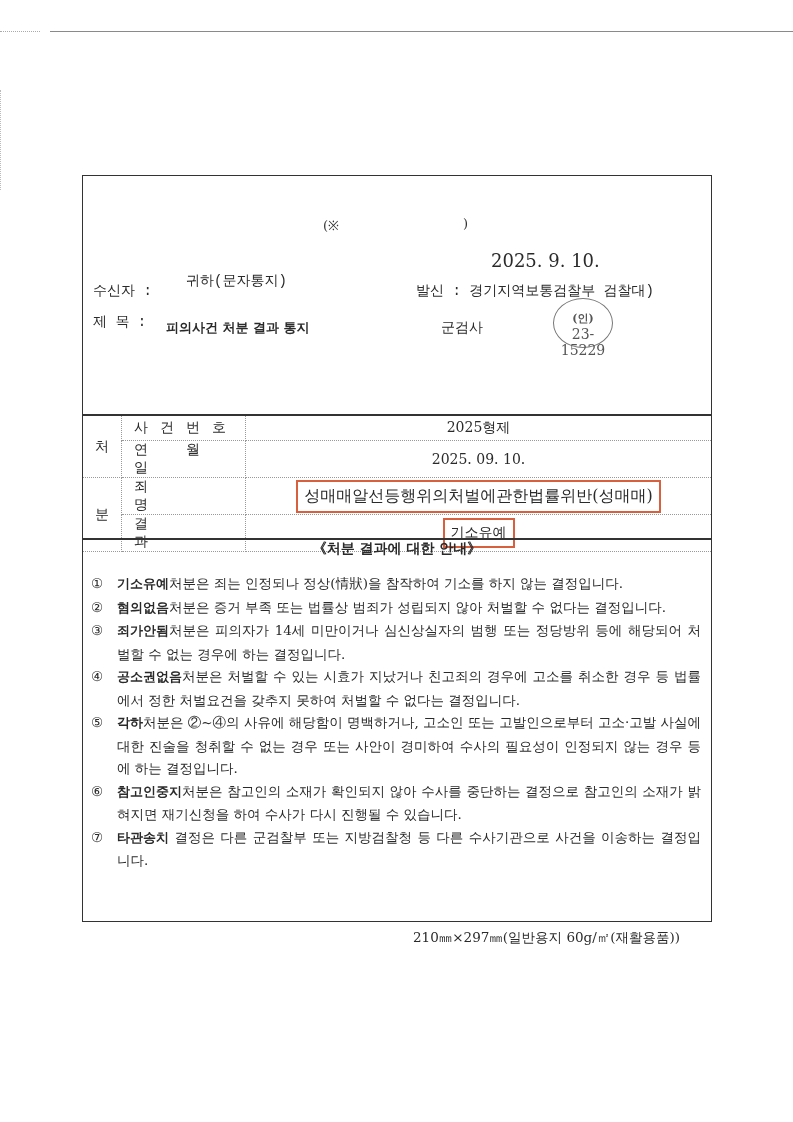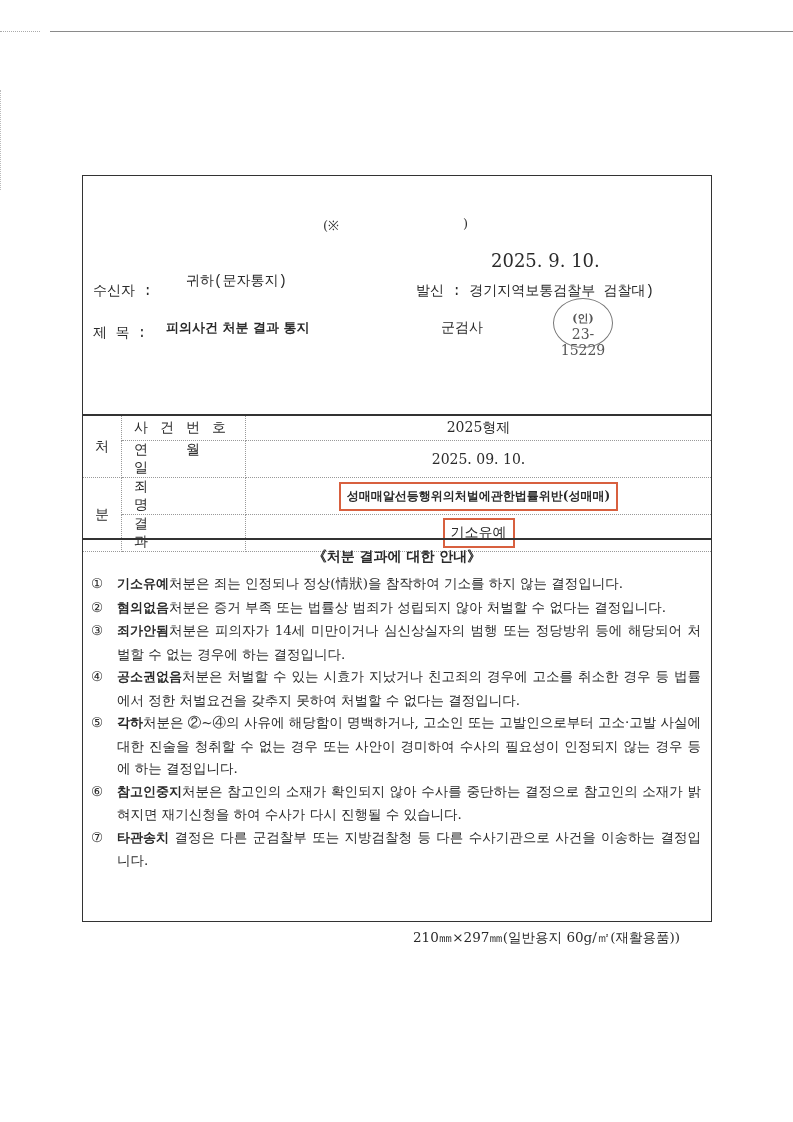--- a/index.html
+++ b/index.html
@@ -20,21 +20,21 @@
     position: absolute; left: 0; width: 100%; top: 6px; text-align: center;
     font-size: 26px; letter-spacing: 9px; color: #222;
   }
   .subtitle { position: absolute; left: 240px; top: 40px; font-size: 13px; color: #333; }
   .subtitle .close { position: absolute; left: 140px; top: 0; }
   .date { position: absolute; left: 408px; top: 74px; font-size: 18px; }
   .row { position: absolute; font-size: 14px; font-family: Liberation Mono, monospace; }
   .recv-label { left: 10px; top: 106px; }
   .recv-value { left: 103px; top: 96px; }
   .sender { left: 333px; top: 106px; }
-  .subj-label { left: 10px; top: 148px; text-align: center; }
+  .subj-label { left: 10px; top: 137px; text-align: center; }
   .subj-value { left: 83px; top: 143px; font-weight: bold; font-family: "DejaVu Sans", "Liberation Sans", sans-serif; font-size: 13px; }
   .prosecutor { left: 340px; top: 143px; margin-left: 18px; }
   .seal {
     position: absolute; left: 470px; top: 122px; width: 60px; height: 50px;
     border: 1px solid #777; border-radius: 50%; font-size: 8px; color: #555;
     text-align: center; box-sizing: border-box;
   }
   .seal .mark { display: block; margin-top: 12px; font-size: 11px; font-weight: bold; }
   .seal .num { display: block; font-size: 14px; }
   .body-text {
@@ -45,27 +45,27 @@
   .disp-table {
     position: absolute; left: 0; top: 238px; width: 628px; border-collapse: collapse;
     font-size: 14px; border-top: 2px solid #333;
   }
   .disp-table td { border: 1px dotted #999; height: 24px; padding: 0; }
   .disp-table td.side { width: 38px; text-align: center; border-left: none; }
   .disp-table td.label { width: 111px; padding-left: 12px; letter-spacing: 12px; }
   .disp-table td.label.wide { letter-spacing: 38px; }
   .disp-table td.label.wider { letter-spacing: 70px; }
   .disp-table td.value { text-align: center; border-right: none; }
-  .disp-table td.value.small { font-size: 12px; font-weight: bold; }
+  .disp-table td.value.small { font-size: 16px; }
   .hl {
     display: inline-block; border: 2px solid #d8603f; padding: 4px 6px;
   }
   .guide-head {
     position: absolute; left: 0; top: 362px; width: 628px; text-align: center;
-    font-size: 14px; font-weight: bold; border-top: 2px solid #333; padding-top: 8px;
+    font-size: 14px; font-weight: bold; border-top: 2px solid #333; padding-top: 0;
   }
   .guide-list { position: absolute; left: 8px; top: 396px; width: 610px; font-size: 13.5px; line-height: 22.5px; }
   .guide-item { display: flex; }
   .guide-item .num { width: 26px; flex: none; }
   .guide-item .txt { flex: 1; text-align: justify; }
   .guide-item b { font-family: "DejaVu Sans", "Liberation Sans", sans-serif; font-size: 13px; }
   .footer { position: absolute; left: 413px; top: 929px; font-size: 13.5px; }
 </style>
 </head>
 <body>

